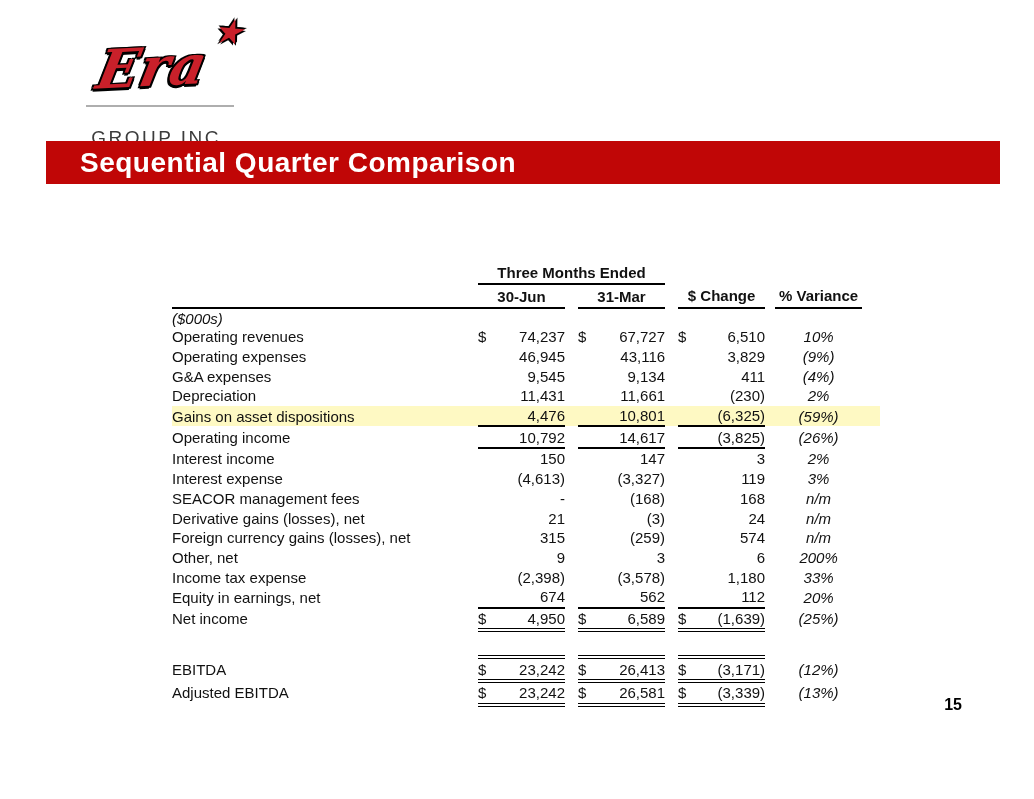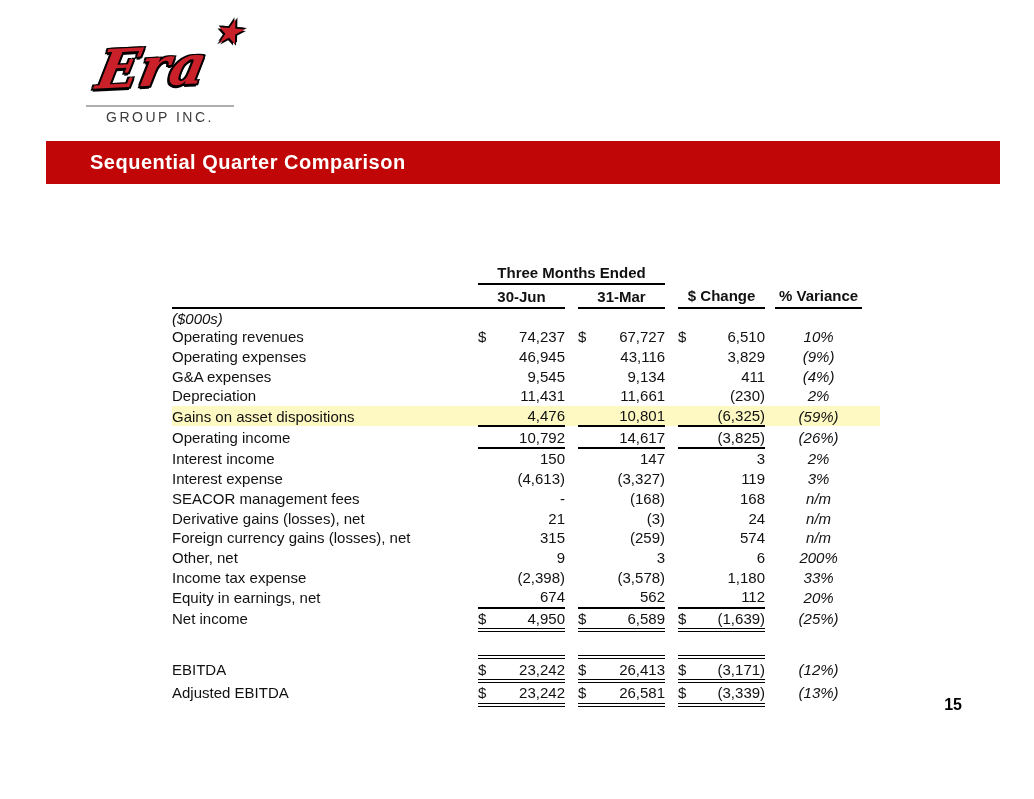--- a/index.html
+++ b/index.html
@@ -29,33 +29,33 @@
   }
   .era-star{
     position:absolute;left:118px;top:-16px;
     font-size:30px;line-height:30px;
     color:#c9202a;font-style:normal;
     text-shadow:-1.5px 1.5px 0 #000, 1.5px 1.5px 0 #000, -1.5px -1.5px 0 #000, 1.5px -1.5px 0 #000;
     transform:rotate(8deg);
   }
   .logo-divider{margin-top:5px;width:148px;height:2px;background:#aeaeae;}
   .logo-subtitle{
-    margin-top:2px;width:148px;text-align:center;
-    font-size:14px;letter-spacing:2.5px;color:#3c3c3c;font-weight:500;
+    margin-top:20px;width:148px;text-align:center;
+    font-size:19px;letter-spacing:2.5px;color:#3c3c3c;font-weight:500;
   }
 
   
   .banner{
     position:absolute;left:46px;top:141px;width:954px;height:43px;
     background:#c00606;
     display:flex;align-items:center;
   }
   .banner .title{
-    color:#ffffff;font-weight:bold;font-size:20px;letter-spacing:0.5px;
-    padding-left:44px;
+    color:#ffffff;font-weight:bold;font-size:28px;letter-spacing:0.5px;
+    padding-left:34px;
   }
 
   
   .tablewrap{position:absolute;left:172px;top:224px;}
   table.cmp{
     border-collapse:collapse;table-layout:fixed;width:708px;
     font-size:15px;color:#111;margin-top:38px;
   }
   table.cmp td{padding:0;white-space:nowrap;vertical-align:middle;}
   col.c-label{width:306px;}

